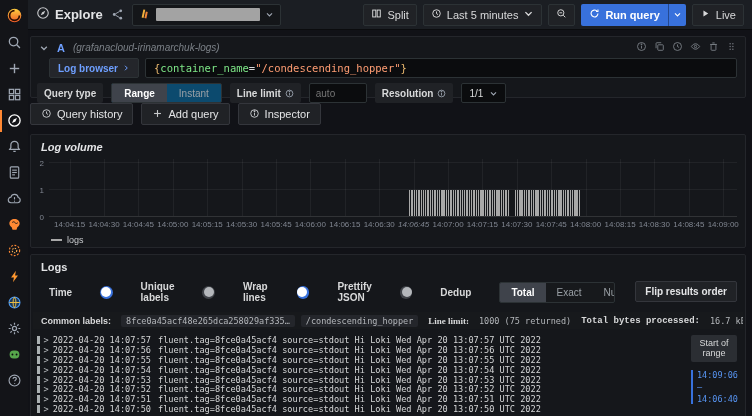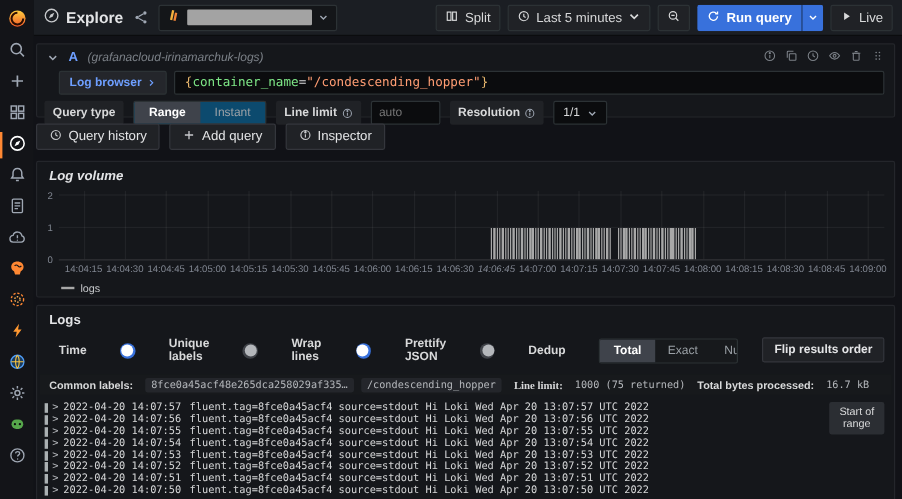--- a/index.html
+++ b/index.html
@@ -596,21 +596,21 @@
       <button class="flip-btn">Flip results order</button>
 
       <div class="logs-meta mono">
         <span class="meta-label" style="font-family:'Liberation Sans',sans-serif">Common labels:</span>
         <span id="meta-chips" style="display:flex;gap:6px;">
             <span class="meta-chip mono">8fce0a45acf48e265dca258029af335…</span>
             <span class="meta-chip mono">/condescending_hopper</span>
           </span>
         <span class="meta-label" style="font-family:Liberation Serif, serif">Line limit:</span>
         <span class="meta-val">1000 (75 returned)</span>
-        <span class="meta-label" style="font-family:Liberation Sans, sans-serif">Total bytes processed:</span>
+        <span class="meta-label" style="font-family:Liberation Mono, monospace">Total bytes processed:</span>
         <span class="meta-val">16.7 kB</span>
       </div>
 
       <div class="log-rows mono" id="log-rows">
           <div class="log-row">
             <span class="lvl-bar"></span>
             <span class="row-caret">&gt;</span>
             <span class="row-time">2022-04-20 14:07:57</span>
             <span>fluent.tag=8fce0a45acf4 source=stdout Hi Loki Wed Apr 20 13:07:57 UTC 2022</span>
           </div>
@@ -653,17 +653,22 @@
           <div class="log-row">
             <span class="lvl-bar"></span>
             <span class="row-caret">&gt;</span>
             <span class="row-time">2022-04-20 14:07:50</span>
             <span>fluent.tag=8fce0a45acf4 source=stdout Hi Loki Wed Apr 20 13:07:50 UTC 2022</span>
           </div>
         </div>
 
       <div class="log-nav">
         <div class="sor-btn">Start of range</div>
+        <div class="nav-times mono">
+          <span>14:09:06</span>
+          <span>—</span>
+          <span>14:06:40</span>
+        </div>
       </div>
     </section>
 
   </main>
 </div>
 
 </body></html>

